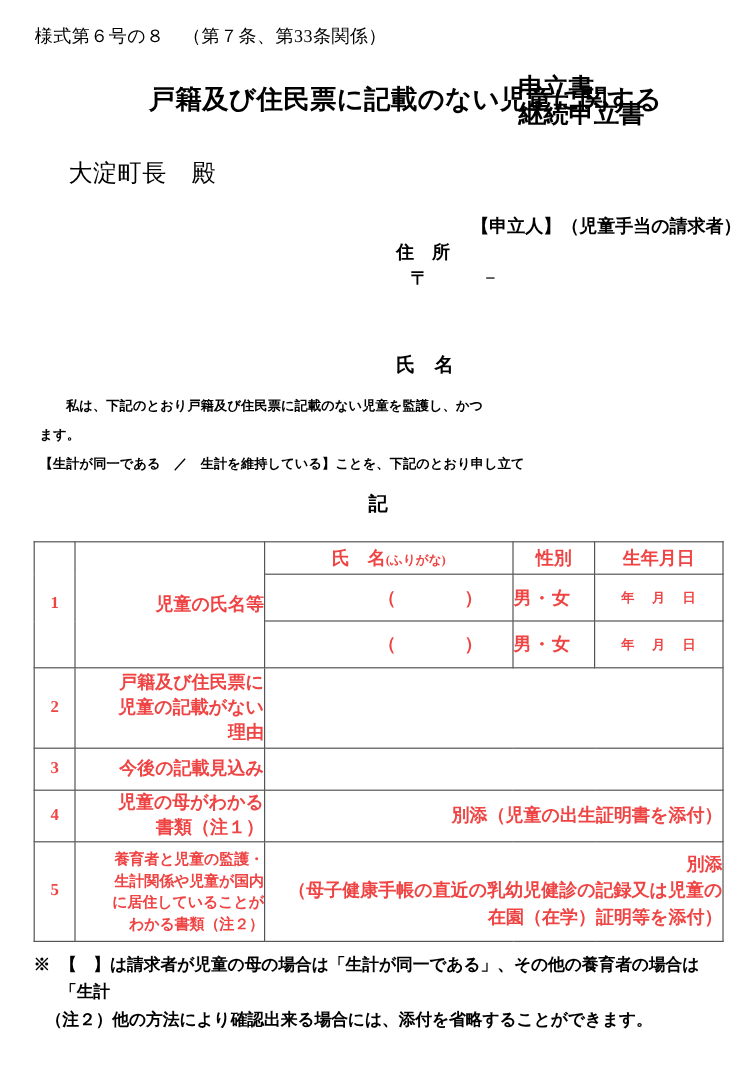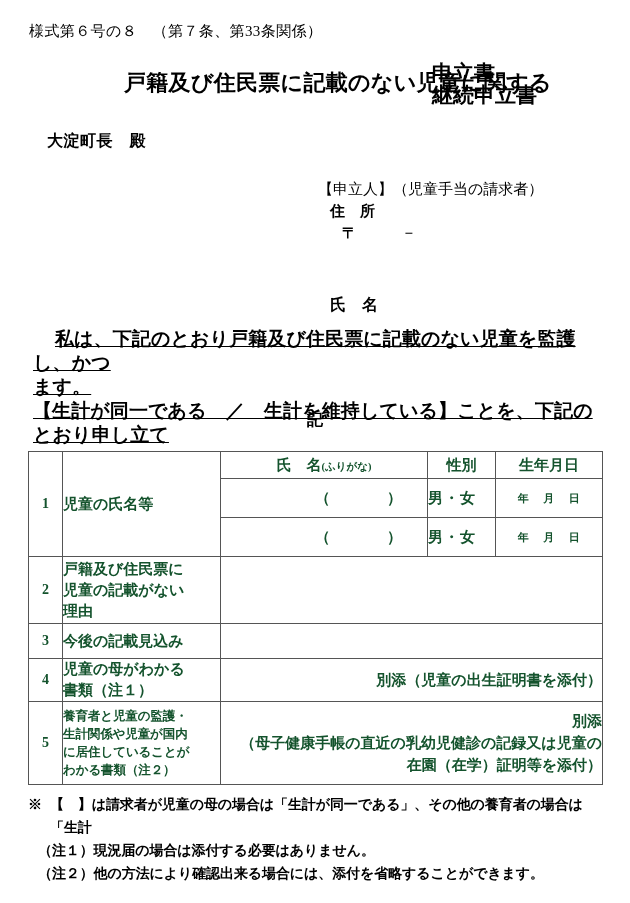--- a/index.html
+++ b/index.html
@@ -59,40 +59,41 @@
     top: 0px;
     font-size: 21px;
     font-weight: bold;
     line-height: 22px;
     white-space: nowrap;
   }
 
   
   .addressee {
     position: absolute;
-    left: 47px;
+    left: 57px;
     top: 131px;
-    font-size: 16px;
-    font-weight: bold;
+    font-size: 20px;
+    font-weight: normal;
     letter-spacing: 0.5px;
     white-space: nowrap;
   }
 
   
   .applicant {
     position: absolute;
     left: 318px;
     top: 178px;
     width: 300px;
   }
   .applicant-heading {
     font-size: 15px;
-    font-weight: normal;
-    line-height: 22px;
-    white-space: nowrap;
+    font-weight: bold;
+    line-height: 22px;
+    white-space: nowrap;
+    text-align: right;
   }
   .applicant-address {
     margin-left: 12px;
     font-size: 15px;
     font-weight: bold;
     line-height: 22px;
     white-space: nowrap;
   }
   .applicant-postal {
     margin-left: 24px;
@@ -114,25 +115,24 @@
     line-height: 22px;
     white-space: nowrap;
   }
 
   
   .declaration {
     position: absolute;
     left: 33px;
     top: 327px;
     width: 570px;
-    font-size: 19px;
+    font-size: 11px;
     font-weight: bold;
     line-height: 24px;
     letter-spacing: 0.1px;
-    text-decoration: underline;
   }
   .declaration .line-indent {
     display: block;
     text-indent: 22px;
   }
   .declaration .line {
     display: block;
   }
 
   
@@ -153,37 +153,37 @@
     top: 451px;
     width: 574px;
     border-collapse: collapse;
     table-layout: fixed;
   }
   .form-table td, .form-table th {
     border: 1px solid #555555;
     padding: 0;
     vertical-align: middle;
     font-weight: bold;
-    color: #14532d;
+    color: #ef4444;
   }
   .col-num   { width: 34px; }
   .col-label { width: 158px; }
   .col-name  { width: 207px; }
   .col-sex   { width: 68px; }
   .col-dob   { width: 107px; }
 
   .cell-num {
     text-align: center;
     font-size: 14px;
   }
   .cell-label {
     font-size: 15px;
     line-height: 21px;
     padding: 4px 0 4px 7px;
-    text-align: left;
+    text-align: right;
   }
   .cell-label.small {
     font-size: 12.5px;
     line-height: 18px;
     letter-spacing: -0.1px;
   }
   .cell-content {
     font-size: 15px;
     line-height: 22px;
     padding: 5px 0 5px 8px;
@@ -371,17 +371,16 @@
         </td>
       </tr>
     </tbody>
   </table>
 
   <div class="notes">
     <span class="note-star">
       <span class="star-mark">※</span>
       <span>【　】は請求者が児童の母の場合は「生計が同一である」、その他の養育者の場合は「生計</span>
     </span>
-    <span class="note-item">（注１）現況届の場合は添付する必要はありません。</span>
     <span class="note-item">（注２）他の方法により確認出来る場合には、添付を省略することができます。</span>
   </div>
 
 </div>
 
 </body></html>

